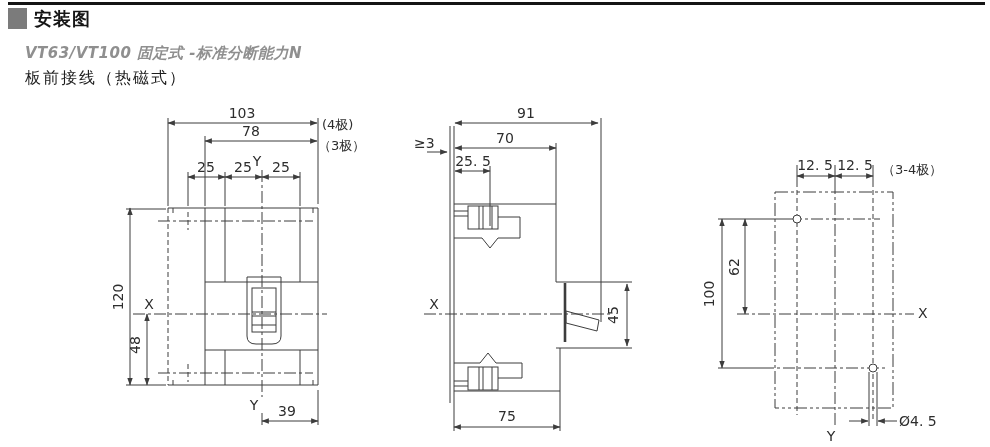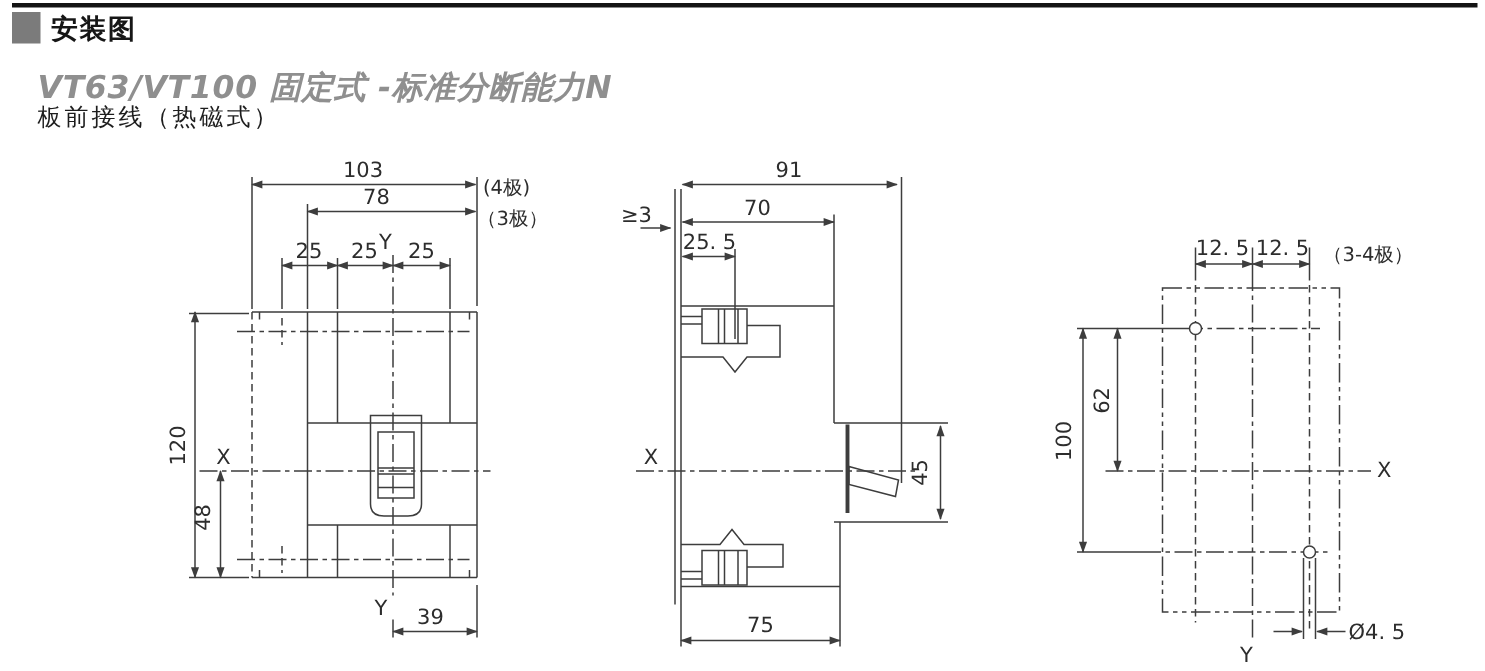--- a/index.html
+++ b/index.html
@@ -1,21 +1,21 @@
 <!DOCTYPE html>
 <html><head>
 <meta charset="utf-8">
 <style>
   html,body{margin:0;padding:0;background:#ffffff;}
   .page{position:relative;width:990px;height:447px;background:#ffffff;overflow:hidden;
         font-family:"DejaVu Sans","Liberation Sans",sans-serif;}
   .toprule{position:absolute;left:8px;top:2px;width:977px;height:3px;background:#141414;}
   .bullet{position:absolute;left:8px;top:8px;width:19px;height:21px;background:#7b7b7b;}
   .title{position:absolute;left:34px;top:7px;font-size:18px;font-weight:bold;color:#161616;letter-spacing:1px;}
-  .subtitle{position:absolute;left:25px;top:44px;font-size:21px;font-weight:bold;font-style:italic;color:#8f8f8f;letter-spacing:.5px;}
+  .subtitle{position:absolute;left:25px;top:44px;font-size:15px;font-weight:bold;font-style:italic;color:#8f8f8f;letter-spacing:.5px;}
   .section{position:absolute;left:25px;top:68px;font-size:16px;color:#1d1d1d;letter-spacing:2px;}
   svg{position:absolute;left:0;top:0;}
   svg text{font-family:"DejaVu Sans","Liberation Sans",sans-serif;font-size:14px;fill:#2d2d2d;}
   svg .cjk{font-size:13px;}
   .ln{stroke:#3d3d3d;stroke-width:1;fill:none;}
   .thick{stroke:#3d3d3d;stroke-width:2.6;fill:none;}
   .dash{stroke:#3d3d3d;stroke-width:1;fill:none;stroke-dasharray:5 3;}
   .cl{stroke:#3d3d3d;stroke-width:1;fill:none;stroke-dasharray:12 3 3 3;}
   .ph{stroke:#3d3d3d;stroke-width:1;fill:none;stroke-dasharray:13 3 3 3 3 3;}
   .dim{stroke:#3d3d3d;stroke-width:1;fill:none;}

